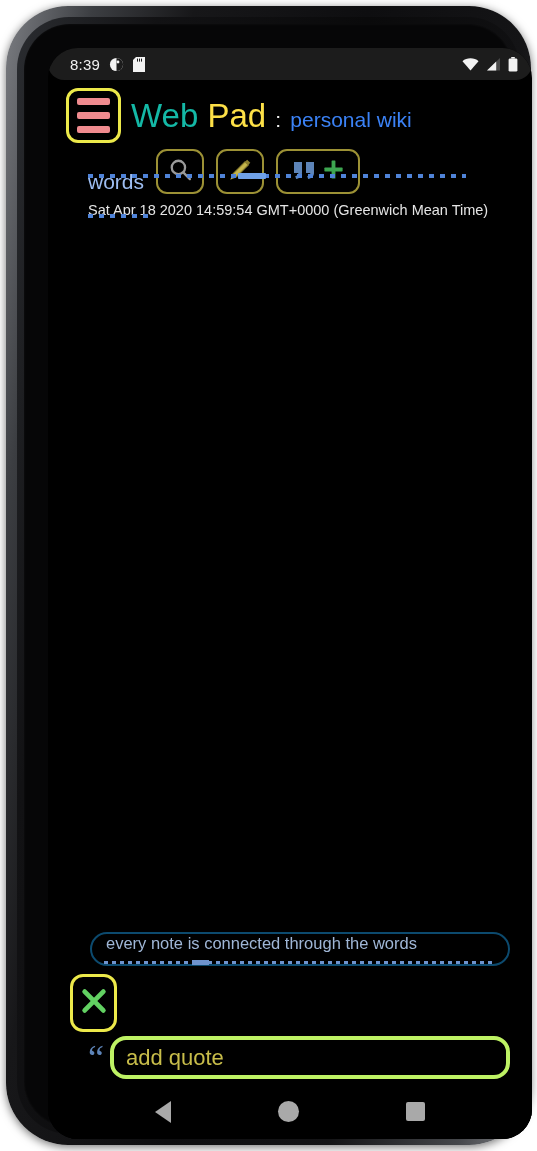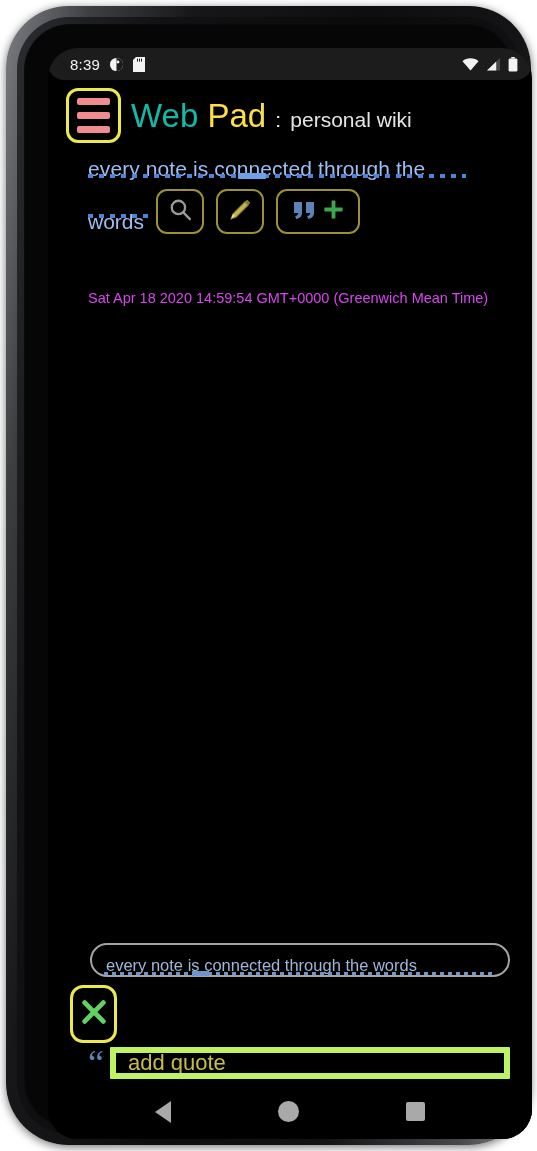--- a/index.html
+++ b/index.html
@@ -65,21 +65,21 @@
   .menu-btn{
     width:55px; height:55px; border:3px solid #ece94a; border-radius:12px;
     background:#000; display:flex; flex-direction:column;
     align-items:center; justify-content:center; gap:7px; flex:0 0 auto;
   }
   .menu-bar{ width:33px; height:7px; background:#f08b8f; border-radius:2px; }
   .apptitle{ font-size:33px; line-height:1; white-space:nowrap; }
   .t-web{ color:#14b8a6; }
   .t-pad{ color:#fde047; }
   .t-colon{ color:#efefef; font-size:21px; }
-  .t-sub{ color:#e5e5e5; font-size:21px; }
+  .t-sub{ color:#3b82f6; font-size:21px; }
 
   
   .headwrap{ padding:6px 22px 0 40px; }
   .headline{
     color:#9ebef2; font-size:21px; line-height:40px;
     display:inline; letter-spacing:.1px;
   }
   .headrow{ position:relative; }
   .head-dots-a{
     position:absolute; left:40px; top:31px; width:378px; height:5px;
@@ -100,30 +100,30 @@
   .toolrow{ display:flex; align-items:flex-end; gap:12px; }
   .word2{ color:#9ebef2; font-size:21px; }
   .tbtn{
     width:48px; height:45px; border:2px solid #9c9135; border-radius:11px;
     background:#000; display:flex; align-items:center; justify-content:center;
     flex:0 0 auto;
   }
   .tbtn.wide{ width:84px; gap:4px; }
 
   .datestamp{
-    color:#d946ef; font-size:14.5px; padding:8px 0 0 40px; letter-spacing:0;margin-top:48px;
+    color:#e5e5e5; font-size:14.5px; padding:8px 0 0 40px; letter-spacing:0;
   }
 
   
   .bottomzone{ position:absolute; left:0; right:0; bottom:60px; }
 
   .notepill{
     position:relative; margin:0 22px 0 42px; height:34px;
-    border:2px solid #a3a3a3; border-radius:17px;
-    display:flex; align-items:flex-end; padding:0 14px;
+    border:2px solid #0c4a6e; border-radius:17px;
+    display:flex; align-items:flex-start; padding:0 14px;
   }
   .notepill-label{ color:#9fb6d6; font-size:16.5px; white-space:nowrap; }
   .pill-dots{
     position:absolute; left:12px; right:12px; bottom:-1px; height:4px;
     background:linear-gradient(90deg,#6e93cd 0 4px,transparent 4px 8px) repeat-x;
     background-size:8px 3px;
   }
   .pill-dots::after{
     content:""; position:absolute; left:88px; top:-1px; width:17px; height:5px;
     background:#6e93cd;
@@ -131,21 +131,21 @@
 
   .xrow{ padding:8px 0 0 22px; }
   .xbtn{
     width:47px; height:58px; border:3px solid #ece94a; border-radius:13px;
     background:#000; display:flex; align-items:center; justify-content:center;
   }
 
   .quoterow{ display:flex; align-items:center; padding:4px 22px 0 40px; gap:6px; }
   .quote-glyph{ color:#5d84b8; font-size:36px; line-height:30px; font-family:"Liberation Serif",serif; flex:0 0 auto; }
   .quote-input{
-    flex:1 1 auto; height:32px; border:6px solid #bef264; border-radius:1px;
+    flex:1 1 auto; height:43px; border:4px solid #bef264; border-radius:16px;
     background:#000; color:#c8bd4a; font-size:22px;
     padding:0 12px; font-family:"Liberation Sans", sans-serif; outline:none;
   }
   .quote-input::placeholder{ color:#c8bd4a; opacity:1; }
 
   
   .navbar{
     position:absolute; left:0; right:0; bottom:0; height:55px;
     display:flex; align-items:center; justify-content:space-around;
     padding:0 54px; background:#000;
@@ -220,21 +220,20 @@
                 <span class="menu-bar"></span>
               </div>
               <div class="apptitle">
                 <span class="t-web">Web</span><span class="t-web">&nbsp;</span><span class="t-pad">Pad</span>
                 <span class="t-colon">:</span>
                 <span class="t-sub">personal wiki</span>
               </div>
             </div>
 
             <div class="headwrap headrow">
-              <div class="headline">every note is connected through the</div>
               <div class="toolrow">
                 <span class="word2">words</span>
 
                 <div class="tbtn">
                   <span>
                     <svg width="25" height="25" viewBox="0 0 24 24" fill="none" stroke="#9a9a9a" stroke-width="2.2" stroke-linecap="round">
                       <circle cx="10" cy="10" r="6.4"></circle>
                       <line x1="14.9" y1="15" x2="21" y2="21.2"></line>
                     </svg>
                   </span>

